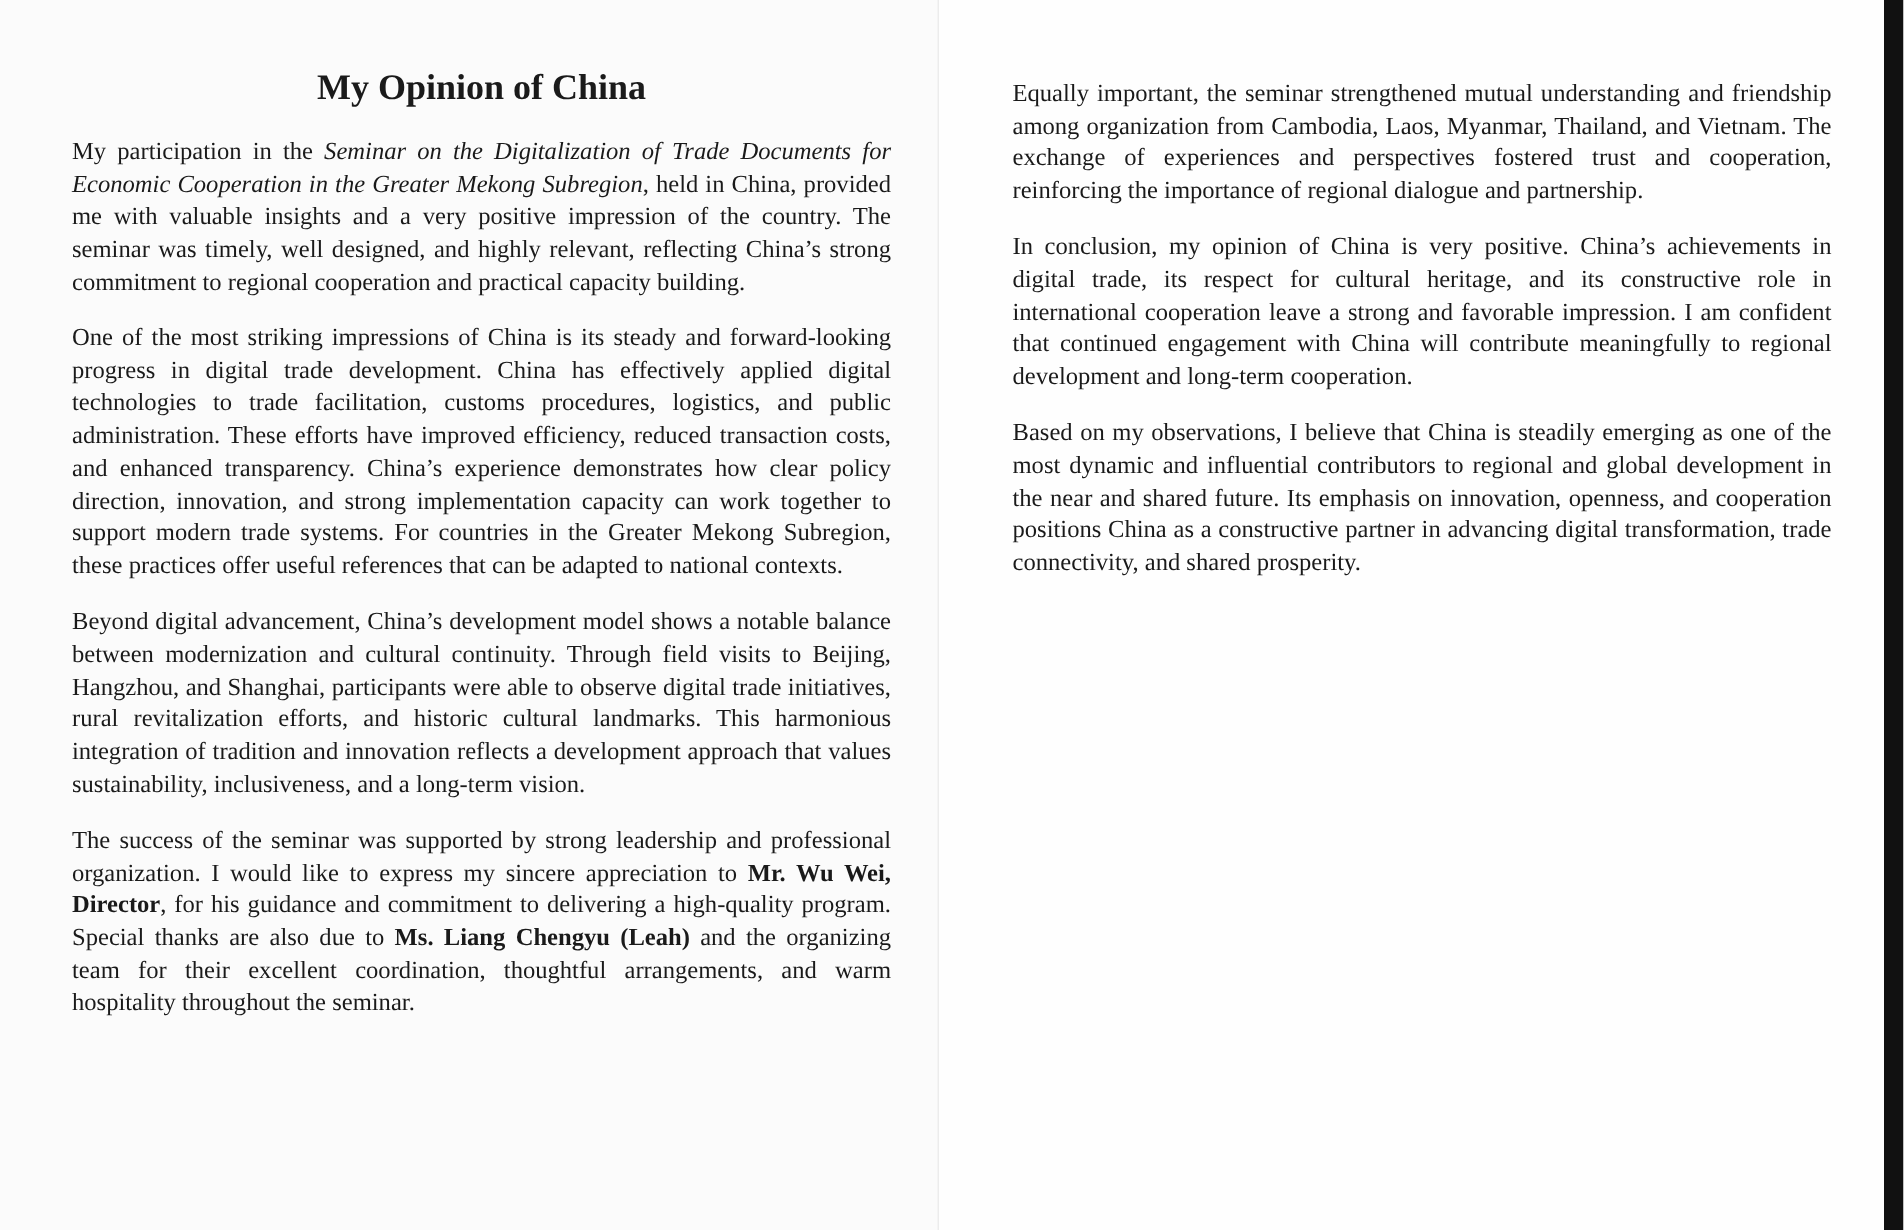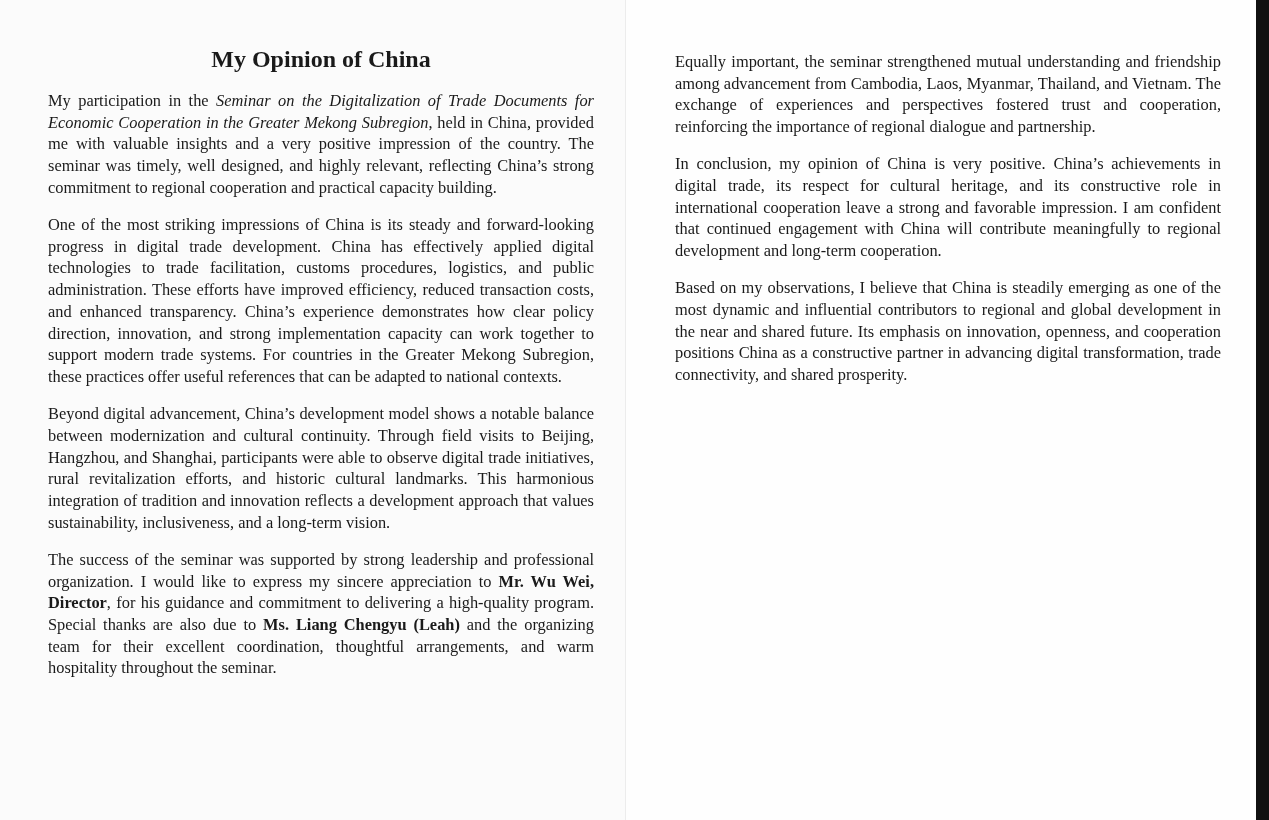--- a/index.html
+++ b/index.html
@@ -43,16 +43,16 @@
 
 <div class="col col-left">
   <h1>My Opinion of China</h1>
   <p><span>My participation in the </span><i>Seminar on the Digitalization of Trade Documents for Economic Cooperation in the Greater Mekong Subregion</i><span>, held in China, provided me with valuable insights and a very positive impression of the country. The seminar was timely, well designed, and highly relevant, reflecting China’s strong commitment to regional cooperation and practical capacity building.</span></p>
   <p>One of the most striking impressions of China is its steady and forward-looking progress in digital trade development. China has effectively applied digital technologies to trade facilitation, customs procedures, logistics, and public administration. These efforts have improved efficiency, reduced transaction costs, and enhanced transparency. China’s experience demonstrates how clear policy direction, innovation, and strong implementation capacity can work together to support modern trade systems. For countries in the Greater Mekong Subregion, these practices offer useful references that can be adapted to national contexts.</p>
   <p>Beyond digital advancement, China’s development model shows a notable balance between modernization and cultural continuity. Through field visits to Beijing, Hangzhou, and Shanghai, participants were able to observe digital trade initiatives, rural revitalization efforts, and historic cultural landmarks. This harmonious integration of tradition and innovation reflects a development approach that values sustainability, inclusiveness, and a long-term vision.</p>
   <p><span>The success of the seminar was supported by strong leadership and professional organization. I would like to express my sincere appreciation to </span><b>Mr. Wu Wei, Director</b><span>, for his guidance and commitment to delivering a high-quality program. Special thanks are also due to </span><b>Ms. Liang Chengyu (Leah)</b><span> and the organizing team for their excellent coordination, thoughtful arrangements, and warm hospitality throughout the seminar.</span></p>
 </div>
 
 <div class="col col-right">
-  <p>Equally important, the seminar strengthened mutual understanding and friendship among advancement from Cambodia, Laos, Myanmar, Thailand, and Vietnam. The exchange of experiences and perspectives fostered trust and cooperation, reinforcing the importance of regional dialogue and partnership.</p>
+  <p>Equally important, the seminar strengthened mutual understanding and friendship among organization from Cambodia, Laos, Myanmar, Thailand, and Vietnam. The exchange of experiences and perspectives fostered trust and cooperation, reinforcing the importance of regional dialogue and partnership.</p>
   <p>In conclusion, my opinion of China is very positive. China’s achievements in digital trade, its respect for cultural heritage, and its constructive role in international cooperation leave a strong and favorable impression. I am confident that continued engagement with China will contribute meaningfully to regional development and long-term cooperation.</p>
   <p>Based on my observations, I believe that China is steadily emerging as one of the most dynamic and influential contributors to regional and global development in the near and shared future. Its emphasis on innovation, openness, and cooperation positions China as a constructive partner in advancing digital transformation, trade connectivity, and shared prosperity.</p>
 </div>
 
 </body></html>

